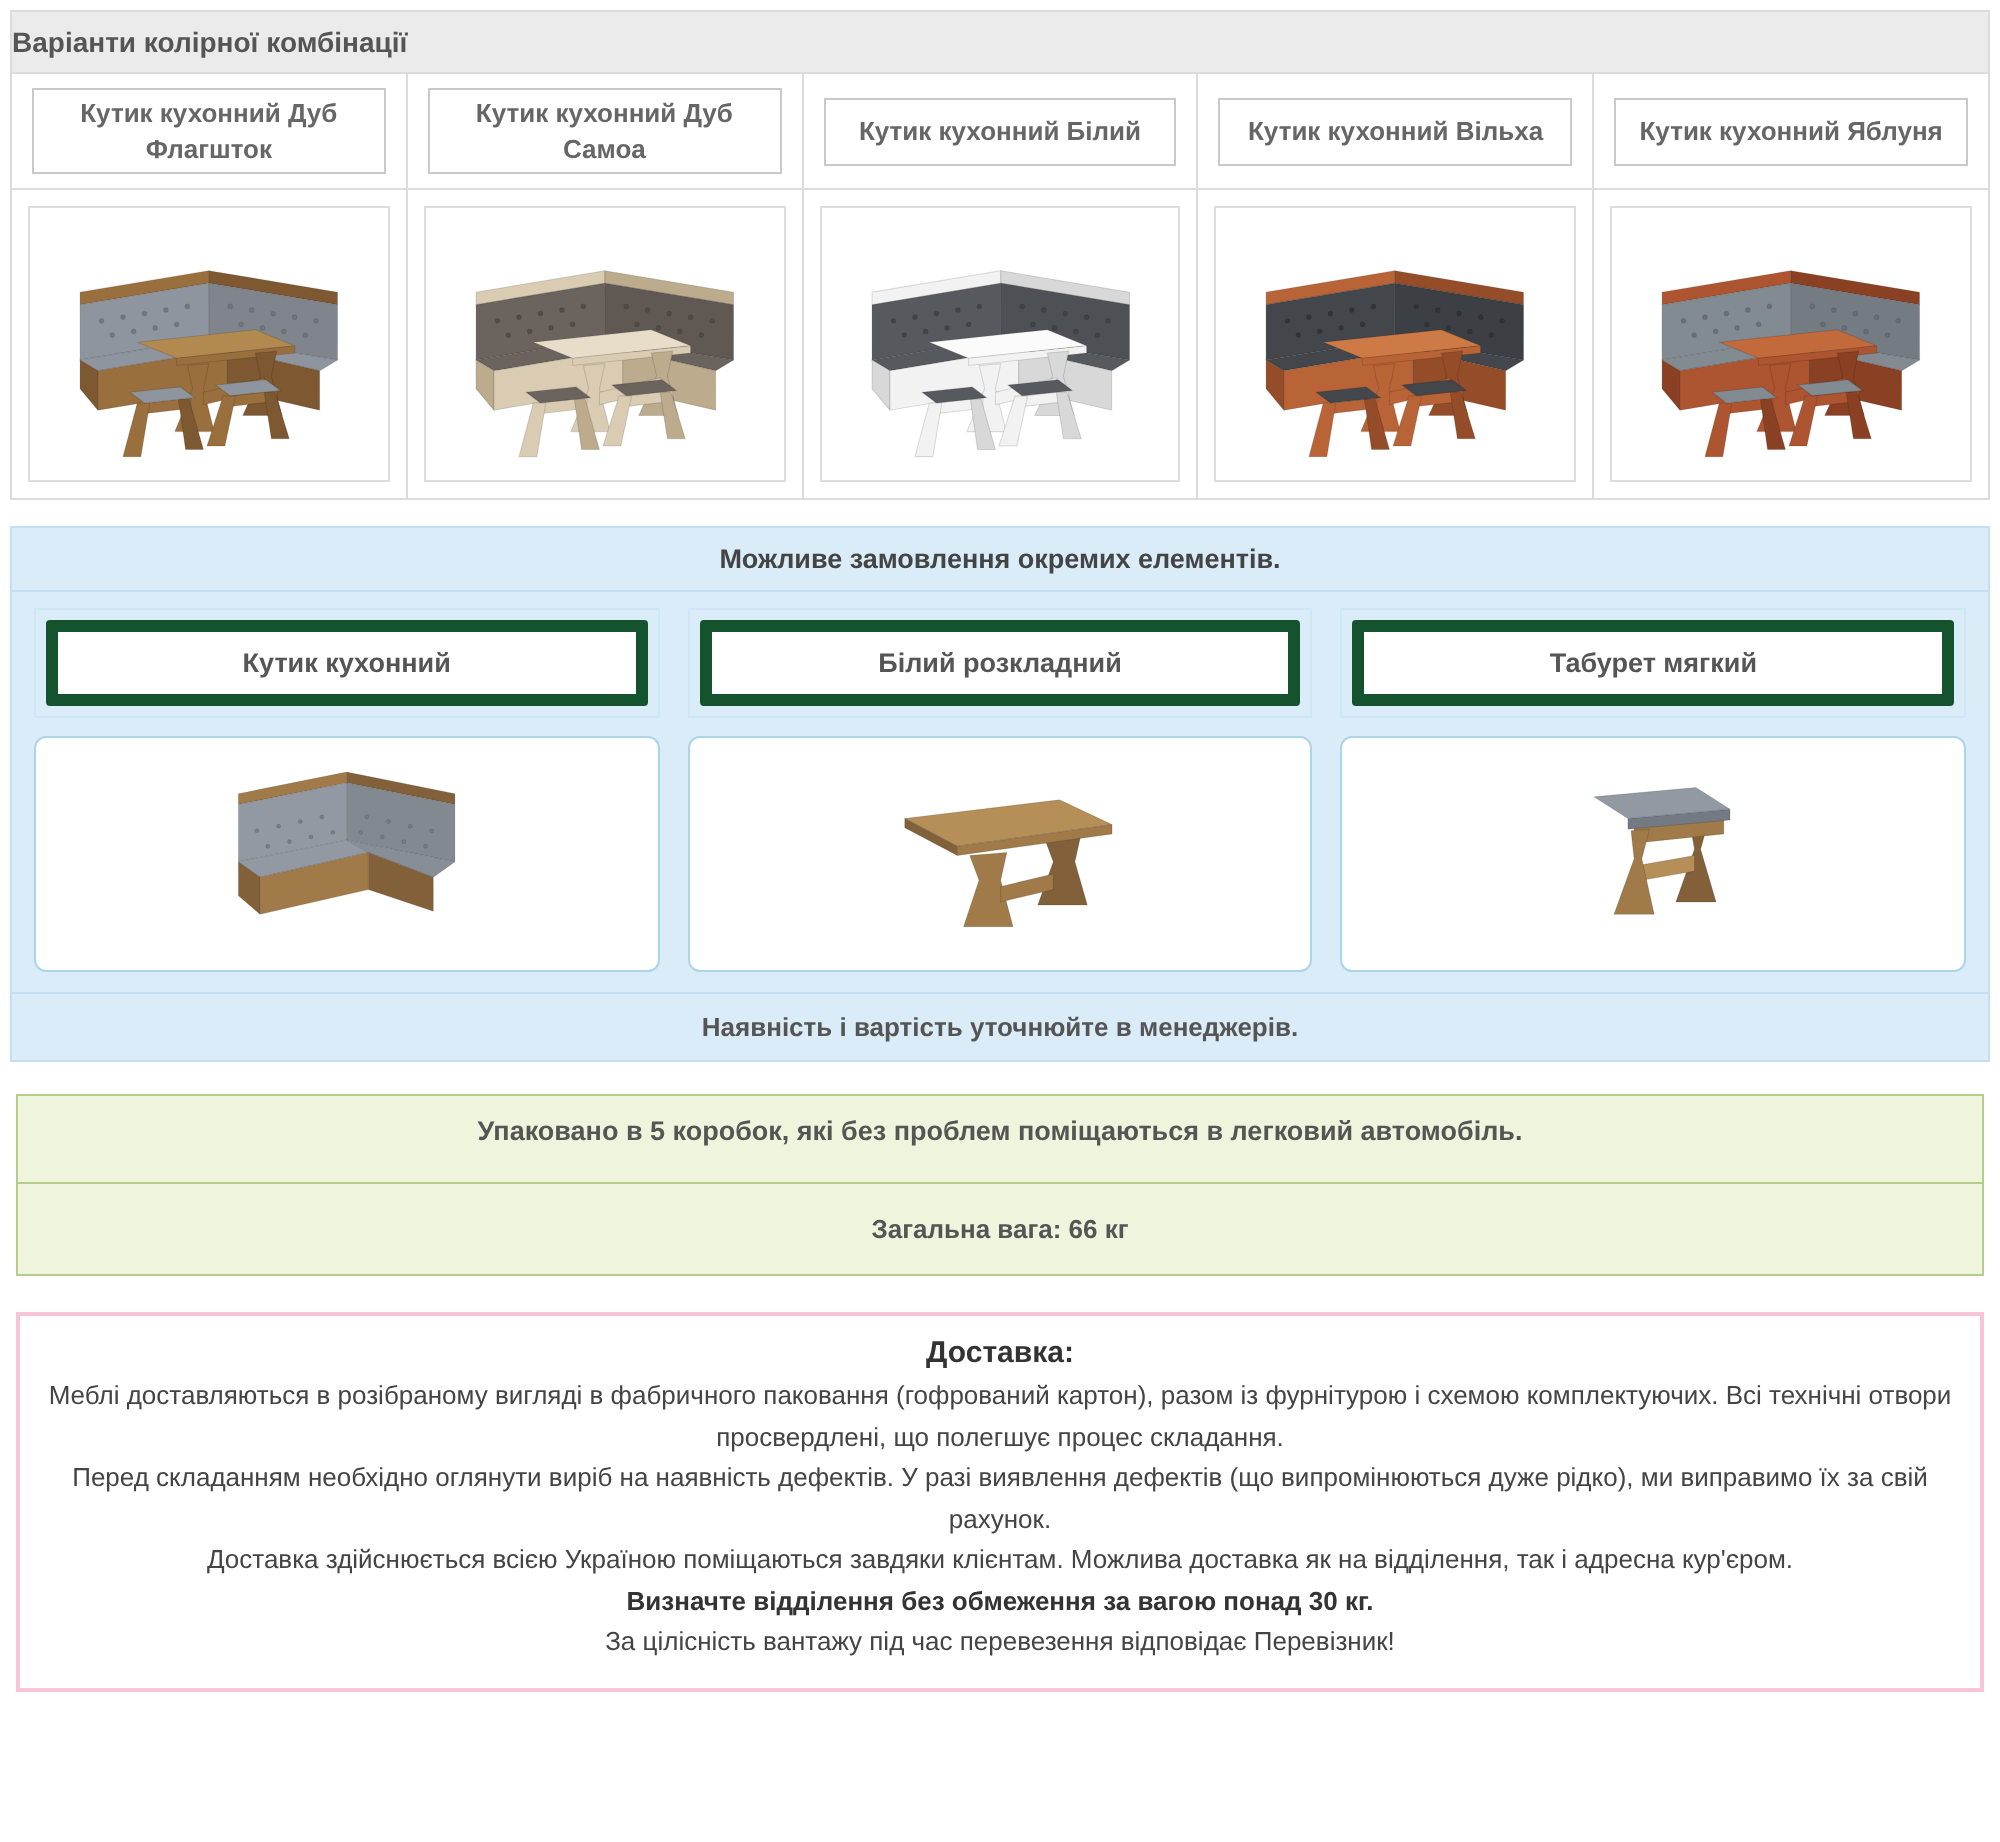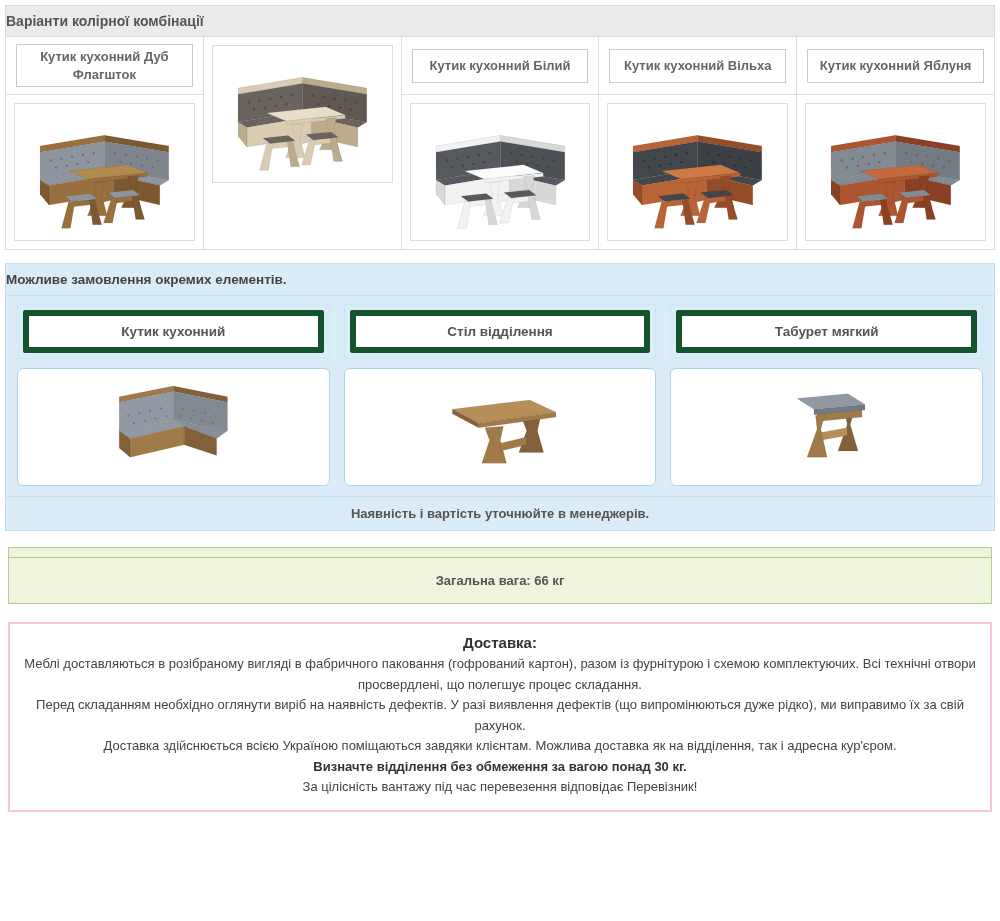--- a/index.html
+++ b/index.html
@@ -17,21 +17,21 @@
                  display:flex; align-items:center; justify-content:center; }
   .vtitle { border:1px solid #c9c9c9; background:#fff; width:100%; min-height:34px;
             display:flex; align-items:center; justify-content:center; text-align:center;
             font-weight:bold; color:#666; font-size:13px; line-height:1.35; padding:3px 5px; }
   .vimg-cell { padding:8px; }
   .vimg { border:1px solid #ddd; background:#fff; height:138px; overflow:hidden; }
   .vimg svg, .eimg svg { width:100%; height:100%; display:block; }
 
   
   .sec2 { margin:13px 5px 0 5px; background:#d9ecf8; border:1px solid #c2e0f2; }
-  .sec2-header { text-align:left; font-weight:bold; color:#444; font-size:13.5px;
+  .sec2-header { text-align:center; font-weight:bold; color:#444; font-size:13.5px;
                  padding:8px 0; border-bottom:1px solid #c2e0f2; }
   .sec2-grid { display:flex; padding:6px 4px 8px 4px; }
   .ecol { flex:1 1 0; margin:2px 7px; display:flex; flex-direction:column; min-width:0; }
   .etitle-cell { border:1px solid #cfe7f5; padding:5px; }
   .etitle { background:#fff; border:6px solid #14532d; border-radius:2px; text-align:center;
             font-weight:bold; color:#555; font-size:13.5px; padding:8px 4px; }
   .eimg { background:#fff; border:1px solid #aed4ea; border-radius:6px; height:118px;
           margin-top:9px; overflow:hidden; }
   .sec2-footer { text-align:center; font-weight:bold; color:#555; font-size:13px;
                  padding:9px 0; border-top:1px solid #c2e0f2; }
@@ -105,20 +105,23 @@
     <polygon points="112,104 138,101 138,107 112,110" fill="#9a6f3e"></polygon>
     <polygon points="108,104 115,104 109,132 99,132" fill="#9a6f3e"></polygon>
     <polygon points="131,102 137,102 145,128 135,128" fill="#7d5830"></polygon>
     <polygon points="104,98 132,95 140,101 112,104" fill="#8f959e"></polygon>
   </g>
             </svg>
           </div>
         </div>
     </div>
     <div class="vcol">
+      <div class="vtitle-cell">
+          <div class="vtitle">Кутик кухонний Дуб Самоа</div>
+        </div>
       <div class="vimg-cell">
           <div class="vimg">
             <svg viewBox="0 0 200 150" preserveAspectRatio="xMidYMid meet">
   <g stroke="rgba(0,0,0,0.13)" stroke-width="0.6">
     <polygon points="28,46 100,34 100,41 28,53" fill="#d9ccb2"></polygon>
     <polygon points="100,34 172,46 172,53 100,41" fill="#bcab8c"></polygon>
     <polygon points="28,53 100,41 100,72 28,84" fill="#6b635d"></polygon>
     <polygon points="100,41 172,53 172,84 100,72" fill="#6b635d"></polygon>
     <polygon points="100,41 172,53 172,84 100,72" fill="rgba(0,0,0,0.10)" stroke="none"></polygon>
     <circle cx="40" cy="62" r="1.3" fill="#4f4944" opacity="0.85"></circle>
@@ -363,21 +366,21 @@
     <polygon points="100,66 170,80 156,90 114,74" fill="rgba(0,0,0,0.07)" stroke="none"></polygon>
     <polygon points="30,80 44,90 44,114 30,102" fill="#82613a"></polygon>
     <polygon points="44,90 114,74 114,98 44,114" fill="#a07a48"></polygon>
     <polygon points="114,74 156,90 156,112 114,98" fill="#82613a"></polygon>
   </g>
           </svg>
         </div>
     </div>
     <div class="ecol">
       <div class="etitle-cell">
-          <div class="etitle">Стіл відділення</div>
+          <div class="etitle">Білий розкладний</div>
         </div>
       <div class="eimg">
           <svg viewBox="0 0 200 150" preserveAspectRatio="xMidYMid meet">
   <g stroke="rgba(0,0,0,0.15)" stroke-width="0.6">
     <polygon points="128,64 152,62 148,80 156,108 124,108 134,80" fill="#82613a"></polygon>
     <polygon points="38,52 138,40 172,56 72,70" fill="#b68f58"></polygon>
     <polygon points="72,70 172,56 172,62 72,76" fill="#a07a48"></polygon>
     <polygon points="38,52 72,70 72,76 38,58" fill="#82613a"></polygon>
     <polygon points="80,76 104,74 100,92 108,122 76,122 86,92" fill="#a07a48"></polygon>
     <polygon points="100,96 134,88 134,98 100,106" fill="#a07a48"></polygon>
@@ -400,20 +403,21 @@
     <polygon points="62,38 128,32 150,46 84,52" fill="#9299a2"></polygon>
   </g>
           </svg>
         </div>
     </div>
   </div>
   <div class="sec2-footer">Наявність і вартість уточнюйте в менеджерів.</div>
 </div>
 
 <div class="sec3">
+  <div class="sec3-header">Упаковано в 5 коробок, які без проблем поміщаються в легковий автомобіль.</div>
   <div class="sec3-footer">Загальна вага: 66 кг</div>
 </div>
 
 <div class="sec4">
   <div class="sec4-title">Доставка:</div>
   <p class="sec4-p">Меблі доставляються в розібраному вигляді в фабричного паковання (гофрований картон), разом із фурнітурою і схемою комплектуючих. Всі технічні отвори просвердлені, що полегшує процес складання.</p>
   <p class="sec4-p">Перед складанням необхідно оглянути виріб на наявність дефектів. У разі виявлення дефектів (що випромінюються дуже рідко), ми виправимо їх за свій рахунок.</p>
   <p class="sec4-p">Доставка здійснюється всією Україною поміщаються завдяки клієнтам. Можлива доставка як на відділення, так і адресна кур'єром.</p>
   <p class="sec4-p bold">Визначте відділення без обмеження за вагою понад 30 кг.</p>
   <p class="sec4-p">За цілісність вантажу під час перевезення відповідає Перевізник!</p>

